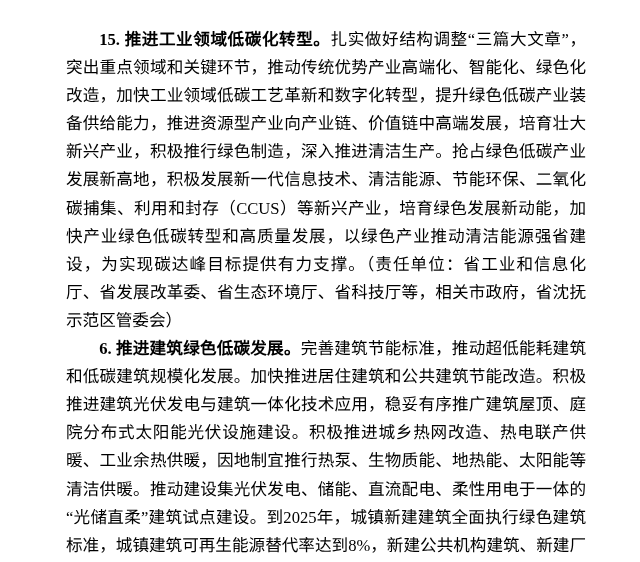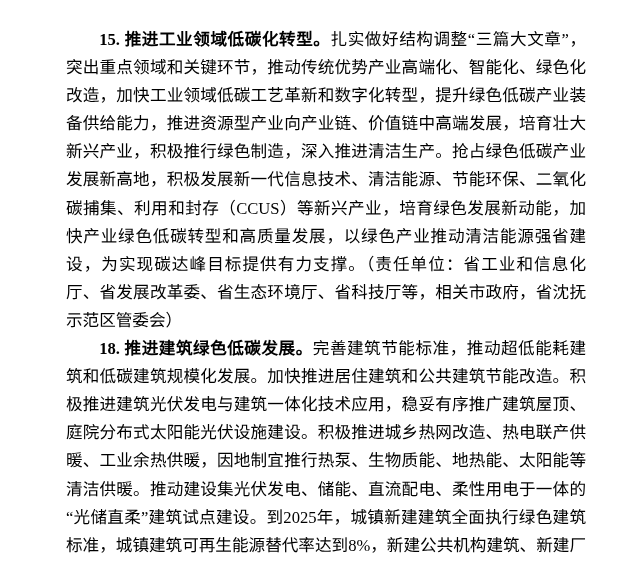--- a/index.html
+++ b/index.html
@@ -35,15 +35,15 @@
   .lead {
     font-weight: bold;
   }
 </style>
 </head>
 <body>
 
 <div class="page">
   <div class="doc-text">
     <p><span class="lead">15. 推进工业领域低碳化转型。</span><span>扎实做好结构调整“三篇大文章”，突出重点领域和关键环节，推动传统优势产业高端化、智能化、绿色化改造，加快工业领域低碳工艺革新和数字化转型，提升绿色低碳产业装备供给能力，推进资源型产业向产业链、价值链中高端发展，培育壮大新兴产业，积极推行绿色制造，深入推进清洁生产。抢占绿色低碳产业发展新高地，积极发展新一代信息技术、清洁能源、节能环保、二氧化碳捕集、利用和封存（CCUS）等新兴产业，培育绿色发展新动能，加快产业绿色低碳转型和高质量发展，以绿色产业推动清洁能源强省建设，为实现碳达峰目标提供有力支撑。（责任单位：省工业和信息化厅、省发展改革委、省生态环境厅、省科技厅等，相关市政府，省沈抚示范区管委会）</span></p>
-    <p><span class="lead">18. 推进建筑绿色低碳发展。</span><span>完善建筑节能标准，推动超低能耗建筑和低碳建筑规模化发展。加快推进居住建筑和公共建筑节能改造。积极推进建筑光伏发电与建筑一体化技术应用，稳妥有序推广建筑屋顶、庭院分布式太阳能光伏设施建设。积极推进城乡热网改造、热电联产供暖、工业余热供暖，因地制宜推行热泵、生物质能、地热能、太阳能等清洁供暖。推动建设集光伏发电、储能、直流配电、柔性用电于一体的“光储直柔”建筑试点建设。到2025年，城镇新建建筑全面执行绿色建筑标准，城镇建筑可再生能源替代率达到8%，新建公共机构建筑、新建厂房屋顶光伏覆盖率力争达到50%。（责任单位：省发展改革委、省住房城乡建设厅、省生态环境厅等，相关市政府，省沈抚示范区管委会）</span></p>
+    <p><span class="lead">6. 推进建筑绿色低碳发展。</span><span>完善建筑节能标准，推动超低能耗建筑和低碳建筑规模化发展。加快推进居住建筑和公共建筑节能改造。积极推进建筑光伏发电与建筑一体化技术应用，稳妥有序推广建筑屋顶、庭院分布式太阳能光伏设施建设。积极推进城乡热网改造、热电联产供暖、工业余热供暖，因地制宜推行热泵、生物质能、地热能、太阳能等清洁供暖。推动建设集光伏发电、储能、直流配电、柔性用电于一体的“光储直柔”建筑试点建设。到2025年，城镇新建建筑全面执行绿色建筑标准，城镇建筑可再生能源替代率达到8%，新建公共机构建筑、新建厂房屋顶光伏覆盖率力争达到50%。（责任单位：省发展改革委、省住房城乡建设厅、省生态环境厅等，相关市政府，省沈抚示范区管委会）</span></p>
   </div>
 </div>
 
 </body></html>

